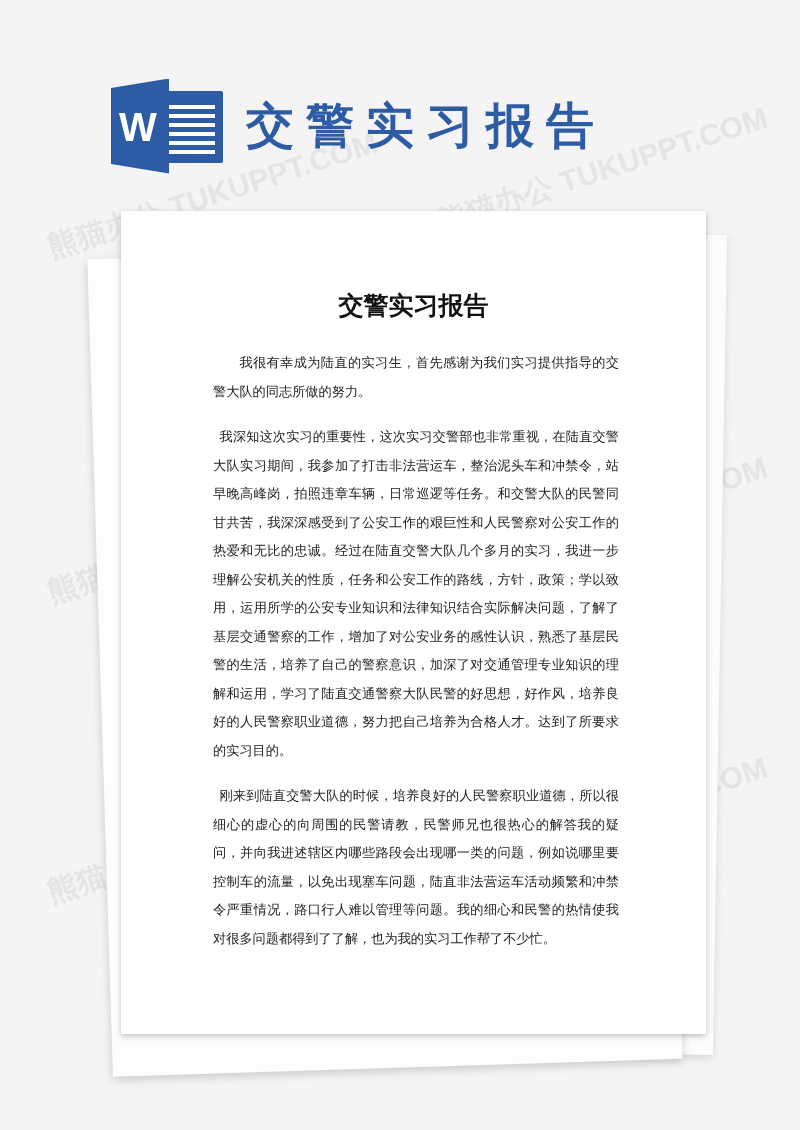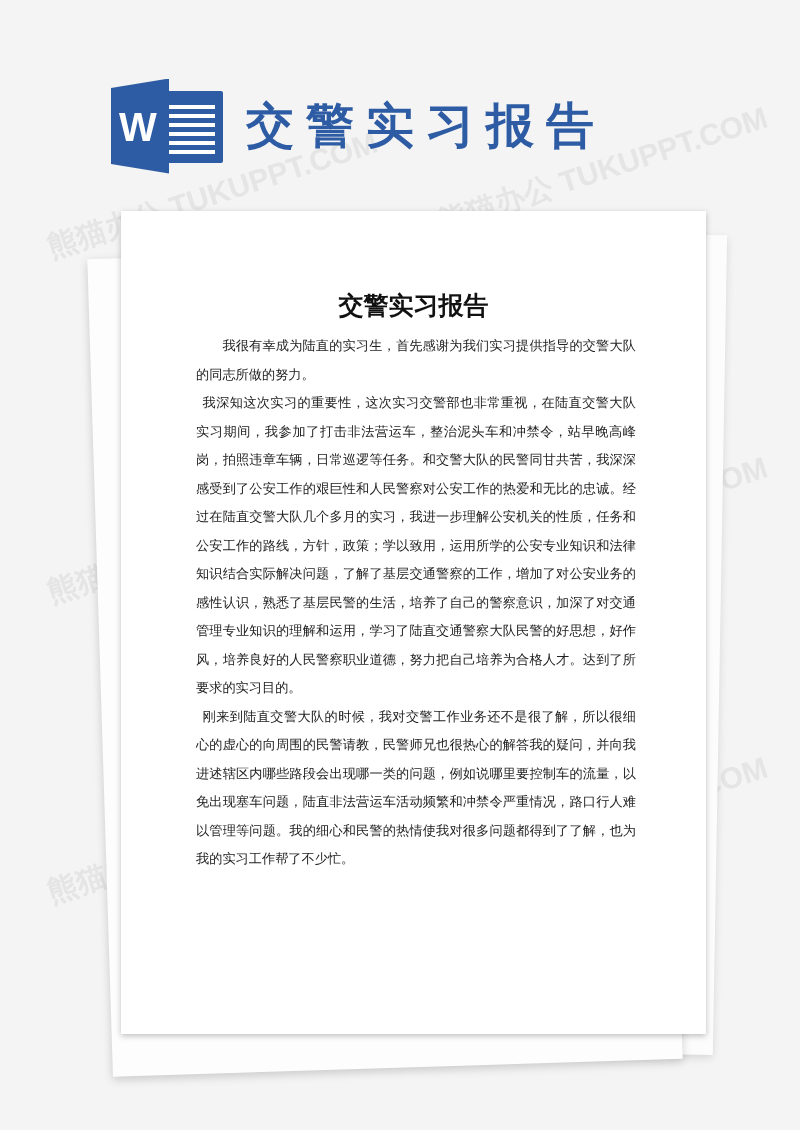--- a/index.html
+++ b/index.html
@@ -68,21 +68,21 @@
       position: absolute; left: 0; right: 0; top: 78px;
       text-align: center; font-size: 25px; font-weight: bold; color: #111;
       font-family: "DejaVu Sans", sans-serif;
     }
     .body-text {
       position: absolute; left: 75px; top: 121px; width: 440px;
       font-size: 13.2px; line-height: 28.5px; color: #222;
       font-family: "DejaVu Sans", sans-serif;
       text-align: justify;
     }
-    .body-text p { margin: 0; }
+    .body-text p { margin: 17px; }
     .body-text p.indent2 { text-indent: 2em; }
     .body-text p.indent1 { text-indent: 0.5em; font-family: Liberation Serif, serif; }
   </style>
 </head>
 <body>
 
 <div class="watermark" style="left:40px; top:175px;">熊猫办公 TUKUPPT.COM</div>
 <div class="watermark" style="left:430px; top:150px;">熊猫办公 TUKUPPT.COM</div>
 <div class="watermark" style="left:40px; top:520px;">熊猫办公 TUKUPPT.COM</div>
 <div class="watermark" style="left:430px; top:500px;">熊猫办公 TUKUPPT.COM</div>
@@ -107,15 +107,15 @@
 </div>
 
 <div class="back-sheet-2"></div>
 <div class="back-sheet"></div>
 
 <div class="page">
   <div class="doc-title">交警实习报告</div>
   <div class="body-text">
     <p class="indent2">我很有幸成为陆直的实习生，首先感谢为我们实习提供指导的交警大队的同志所做的努力。</p>
     <p class="indent1">我深知这次实习的重要性，这次实习交警部也非常重视，在陆直交警大队实习期间，我参加了打击非法营运车，整治泥头车和冲禁令，站早晚高峰岗，拍照违章车辆，日常巡逻等任务。和交警大队的民警同甘共苦，我深深感受到了公安工作的艰巨性和人民警察对公安工作的热爱和无比的忠诚。经过在陆直交警大队几个多月的实习，我进一步理解公安机关的性质，任务和公安工作的路线，方针，政策；学以致用，运用所学的公安专业知识和法律知识结合实际解决问题，了解了基层交通警察的工作，增加了对公安业务的感性认识，熟悉了基层民警的生活，培养了自己的警察意识，加深了对交通管理专业知识的理解和运用，学习了陆直交通警察大队民警的好思想，好作风，培养良好的人民警察职业道德，努力把自己培养为合格人才。达到了所要求的实习目的。</p>
-    <p class="indent1">刚来到陆直交警大队的时候，我对交警工作业务还不是很了解，所以很细心的虚心的向周围的民警请教，民警师兄也很热心的解答我的疑问，并向我进述辖区内哪些路段会出现哪一类的问题，例如说哪里要控制车的流量，以免出现塞车问题，陆直非法营运车活动频繁和冲禁令严重情况，路口行人难以管理等问题。我的细心和民警的热情使我对很多问题都得到了了解，也为我的实习工作帮了不少忙。</p>
+    <p class="indent1">刚来到陆直交警大队的时候，培养良好的人民警察职业道德，所以很细心的虚心的向周围的民警请教，民警师兄也很热心的解答我的疑问，并向我进述辖区内哪些路段会出现哪一类的问题，例如说哪里要控制车的流量，以免出现塞车问题，陆直非法营运车活动频繁和冲禁令严重情况，路口行人难以管理等问题。我的细心和民警的热情使我对很多问题都得到了了解，也为我的实习工作帮了不少忙。</p>
   </div>
 </div>
 
 </body></html>

